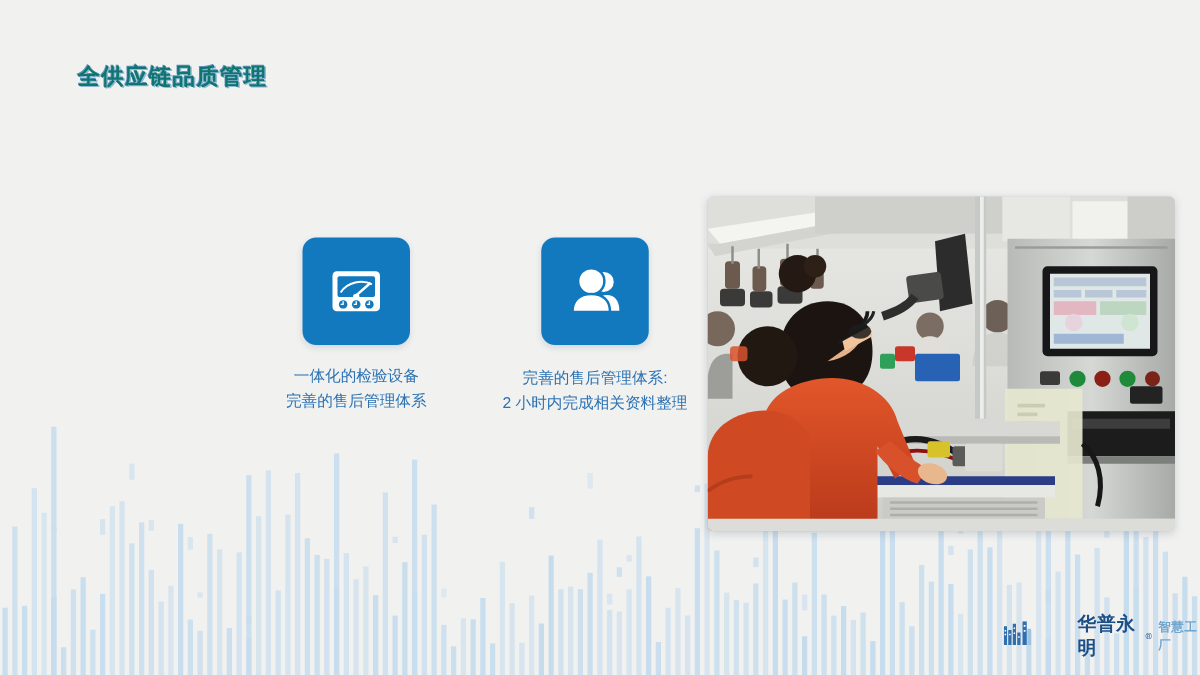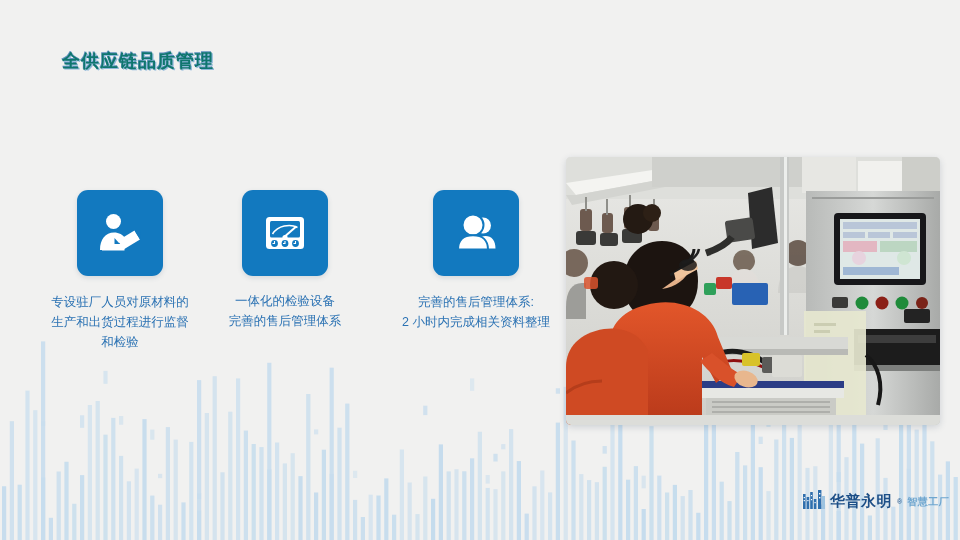--- a/index.html
+++ b/index.html
@@ -92,20 +92,21 @@
     display: flex;
     align-items: center;
     gap: 5px;
   }
   #logo-mark { display: block; }
   .logo-main {
     font-size: 15px;
     font-weight: bold;
     color: #1d4f87;
     letter-spacing: 0.5px;
+    padding-left: 32px;
   }
   .logo-sup {
     font-size: 7px;
     color: #1d4f87;
     vertical-align: super;
   }
   .logo-sub {
     font-size: 10px;
     font-weight: bold;
     color: #6fa6cf;
@@ -273,38 +274,20 @@
       <rect x="914.6" y="429.6" width="4.2" height="110.4" fill="#c5dced" opacity="0.70"></rect>
       <rect x="922.4" y="405.5" width="4.2" height="134.5" fill="#c5dced" opacity="0.85"></rect>
       <rect x="930.2" y="441.3" width="4.2" height="98.7" fill="#c5dced" opacity="0.77"></rect>
       <rect x="938.0" y="474.6" width="4.2" height="65.4" fill="#c5dced" opacity="0.79"></rect>
       <rect x="945.8" y="461.4" width="4.2" height="78.6" fill="#c5dced" opacity="0.96"></rect>
       <rect x="953.6" y="477.0" width="4.2" height="63.0" fill="#c5dced" opacity="0.89"></rect>
     </svg>
 
   <div id="title">全供应链品质管理</div>
 
-  <div class="feature" id="feature-0">
-    <div class="tile">
-      <span>
-        <svg width="52" height="52" viewBox="0 0 52 52">
-          <circle cx="19.5" cy="14.5" r="7.5" fill="#ffffff"></circle>
-          <path d="M6 43 C6 32 11.5 25.5 20 25.5 C25 25.5 29 27.8 31.5 31.5 L25 36 L20.5 31 L20.5 43 Z" fill="#ffffff"></path>
-          <path d="M24 33.5 L40.5 23.5 L46 32.5 L29.5 42.5 Z" fill="#ffffff"></path>
-          <path d="M40.5 23.5 L46 32.5 L46.5 23.8 Z" fill="#1279bf"></path>
-          <path d="M8 37 L30.5 37 L30.5 43.5 L8 43.5 Z" fill="#ffffff"></path>
-        </svg>
-      </span>
-    </div>
-    <div class="caption">
-      <div>专设驻厂人员对原材料的</div>
-      <div>生产和出货过程进行监督</div>
-      <div>和检验</div>
-    </div>
-  </div>
 
   <div class="feature" id="feature-1">
     <div class="tile">
       <span>
         <svg width="52" height="52" viewBox="0 0 52 52">
           <rect x="7" y="10" width="38" height="32" rx="3.5" fill="#ffffff"></rect>
           <rect x="11" y="14" width="30" height="16.5" rx="1.5" fill="#1279bf"></rect>
           <path d="M13.5 27 C19 18.5 31 16.5 38.5 20.5" stroke="#ffffff" stroke-width="1.6" fill="none"></path>
           <path d="M25.8 29.5 L37.5 19.2" stroke="#ffffff" stroke-width="2" fill="none"></path>
           <circle cx="26" cy="30.5" r="2.6" fill="#ffffff"></circle>

